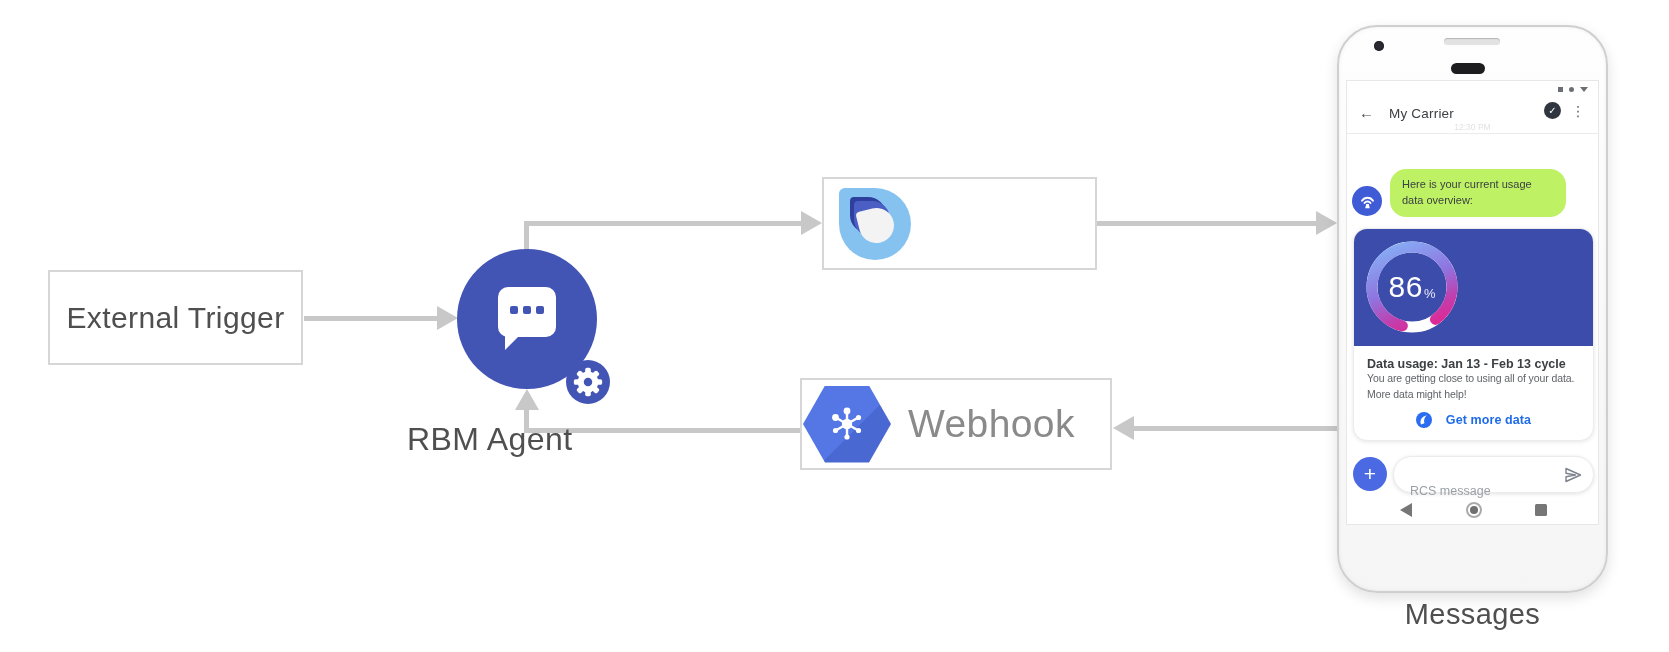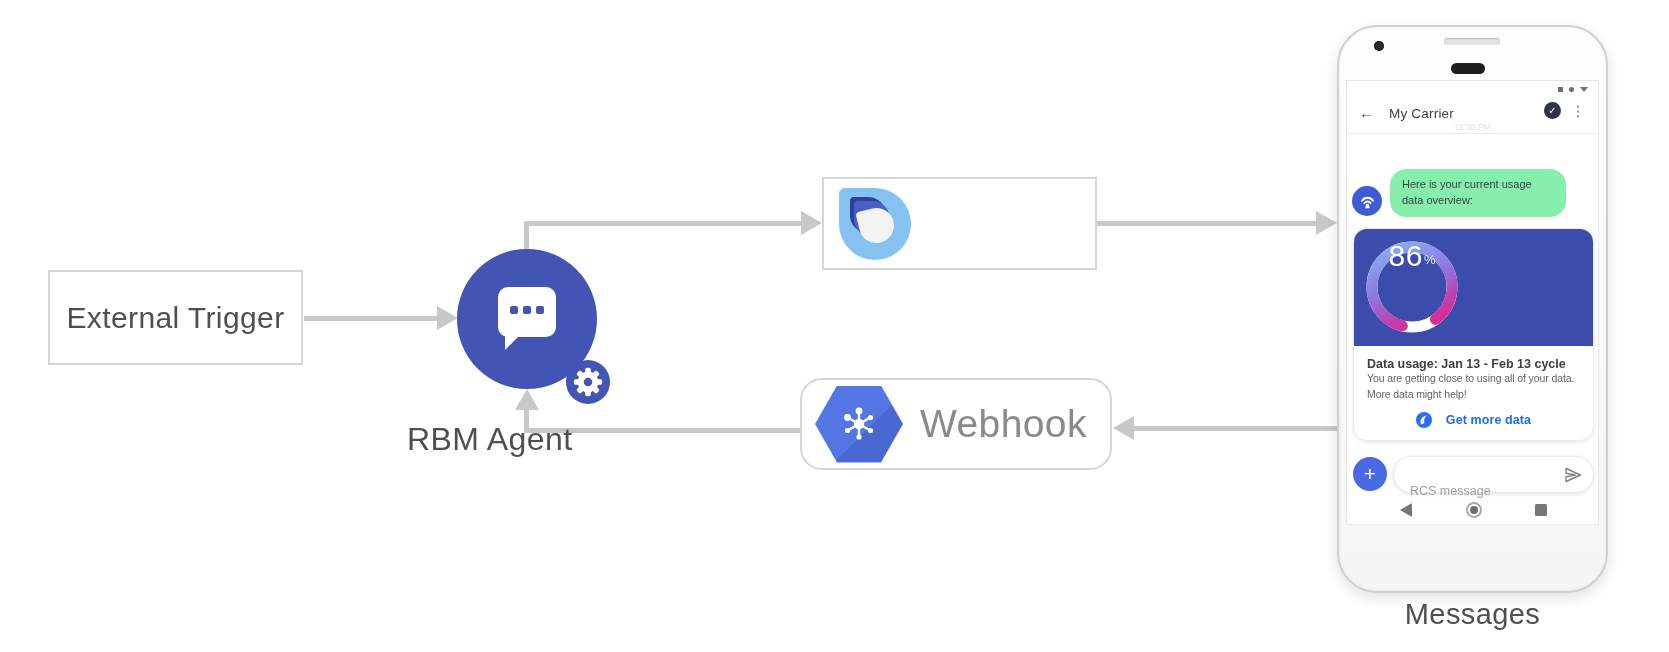--- a/index.html
+++ b/index.html
@@ -18,21 +18,21 @@
   
   .node-box { position:absolute; background:#fff; border:2px solid #d6d6d6; display:flex; align-items:center; z-index:2; }
   .node-label { font-weight:300; color:#4f4f4f; letter-spacing:0.4px; white-space:nowrap; }
 
   #ext-box { left:48px; top:270px; width:255px; height:95px; justify-content:center; }
   #ext-box .node-label { font-size:30px; }
 
   #api-box { left:822px; top:177px; width:275px; height:93px; padding-left:15px; }
   #api-box .node-label { font-size:33px; margin-left:21px; }
 
-  #hook-box { left:800px; top:378px; width:312px; height:92px; padding-left:13px;border-radius:22px; }
+  #hook-box { left:800px; top:378px; width:312px; height:92px; padding-left:1px; }
   #hook-box .node-label { font-size:39px; color:#8a8a8a; margin-left:17px; }
 
   
   #agent-circle { left:457px; top:249px; width:140px; height:140px; border-radius:50%;
                   background:#4355b4; z-index:2; }
   #agent-bubble { position:absolute; left:41px; top:38px; width:58px; height:50px; background:#fff; border-radius:10px; }
   #agent-bubble .tail { position:absolute; left:7px; bottom:-13px; width:0; height:0;
                         border-top:14px solid #fff; border-right:14px solid transparent; }
   #agent-bubble .dots { display:flex; justify-content:center; gap:5px; padding-top:19px; }
   #agent-bubble .dots i { width:8px; height:8px; background:#4355b4; border-radius:2px; }
@@ -79,29 +79,29 @@
   #back-arrow { position:absolute; left:12px; top:23px; font-size:15px; color:#454a4f; }
   #ph-title { position:absolute; left:42px; top:25px; font-size:13.5px; color:#3c4043; letter-spacing:0.2px; }
   #verified-badge { position:absolute; right:37px; top:21px; width:17px; height:17px; border-radius:50%;
                     background:#2f3640; color:#fff; font-size:10px; display:flex; align-items:center; justify-content:center; }
   #menu-dots { position:absolute; right:13px; top:22px; font-size:14px; color:#5f6368; letter-spacing:0; }
   #chat-time { position:absolute; left:0; right:0; bottom:1px; text-align:center; font-size:8.5px; color:#e2e2e2; }
 
   
   #avatar { position:absolute; left:5px; top:105px; width:30px; height:30px; border-radius:50%;
             background:#3f5bd6; display:flex; align-items:center; justify-content:center; }
-  #bubble { position:absolute; left:43px; top:88px; width:176px; background:#86efac; border-radius:16px;
+  #bubble { position:absolute; left:43px; top:88px; width:176px; background:#bef264; border-radius:16px;
             padding:8px 12px; font-size:11px; line-height:1.45; color:#3c4043; }
 
   
   #card { position:absolute; left:6px; top:147px; width:241px; border-radius:14px; background:#fff;
           border:1px solid #ececec; box-shadow:0 1px 4px rgba(0,0,0,0.10); overflow:hidden; }
   #card-dark { position:relative; height:117px; background:#3c4caa; }
   #gauge-wrap { position:absolute; left:10px; top:10px; width:96px; height:96px; }
-  #gauge-text { position:absolute; inset:0; display:flex; align-items:flex-start; justify-content:center; color:#fff; }
+  #gauge-text { position:absolute; inset:0; display:flex; align-items:center; justify-content:center; color:#fff; }
   #gauge-text .num { font-size:30px; font-weight:300; letter-spacing:0.5px; }
   #gauge-text .sym { font-size:13px; margin-top:13px; margin-left:1px; color:#e8eaf8; }
   #card-stats { position:absolute; left:112px; right:0; top:0; height:100%; display:flex; flex-direction:column;
                 align-items:center; justify-content:center; color:#fff; text-align:center; }
   .stat-big { font-size:16px; font-weight:bold; letter-spacing:0.2px; }
   .stat-sub { font-size:10.5px; color:#b6bfe8; margin-top:1px; }
   .stat-gap { height:15px; }
   #card-light { padding:11px 13px 12px 13px; }
   #card-title { font-size:12.5px; font-weight:bold; color:#3c4043; white-space:nowrap; }
   .card-body-line { font-size:10.5px; color:#5f6368; line-height:1.5; white-space:nowrap; letter-spacing:-0.1px; }

